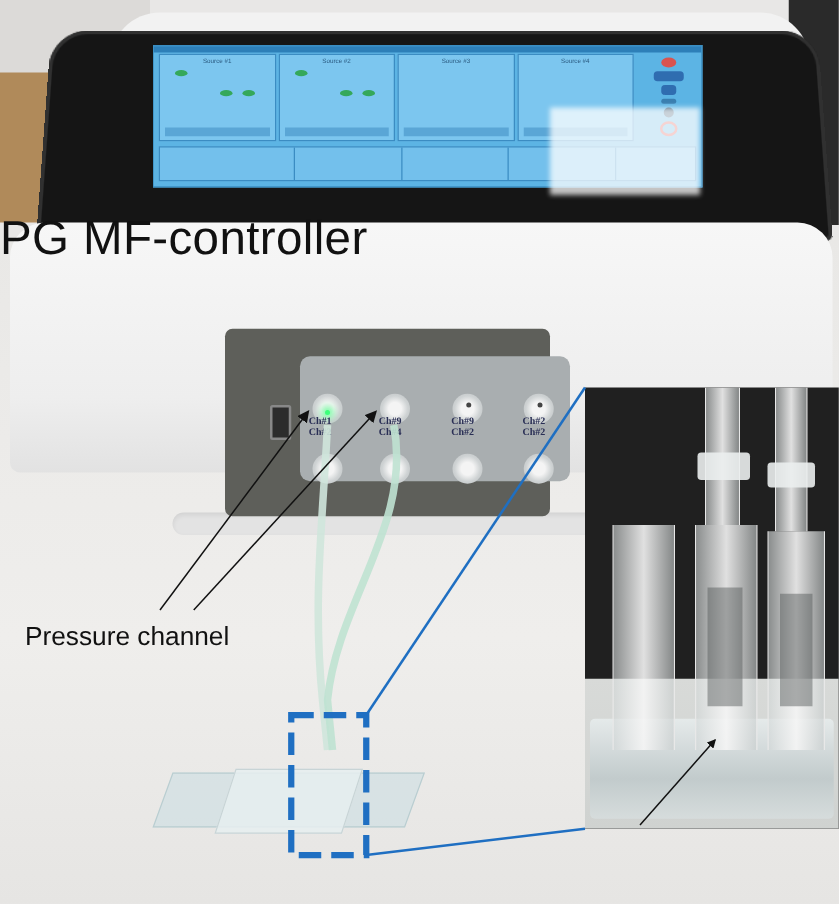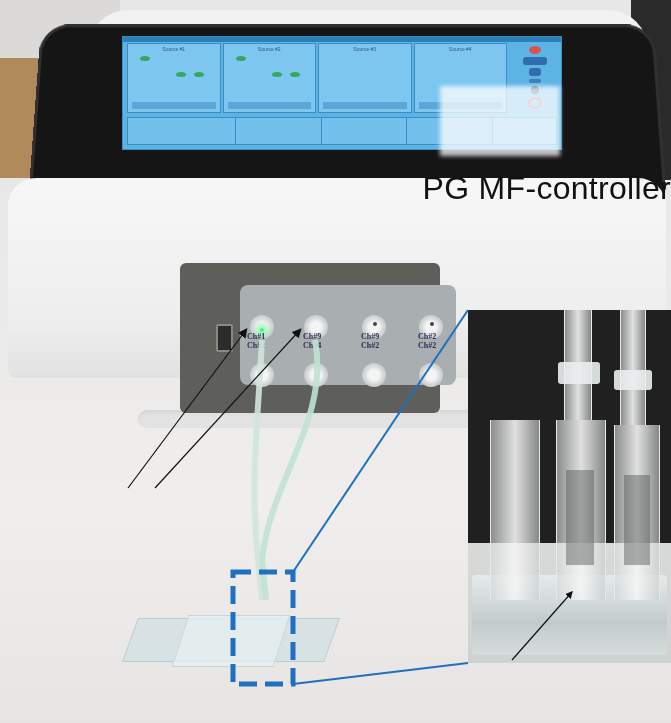--- a/index.html
+++ b/index.html
@@ -29,22 +29,22 @@
     background: #151515; border-radius: 30px 30px 6px 6px;
     transform: perspective(600px) rotateX(8deg);
     box-shadow: inset 0 0 0 3px #303030;
   }
   .device-front {
     position: absolute; left: 8px; top: 178px; width: 658px; height: 200px;
     background: linear-gradient(180deg, #f7f7f7 0%, #eeeeee 70%, #e2e2e2 100%);
     border-radius: 28px 28px 8px 8px;
   }
   .device-label {
-    position: absolute; left: 0; width: 100%; top: 170px; text-align: right;
-    font-size: 32px; color: #111; letter-spacing: 0.3px;
+    position: absolute; left: 0; width: 100%; top: 170px; text-align: left;
+    font-size: 38px; color: #111; letter-spacing: 0.3px;
   }
   .device-groove {
     position: absolute; left: 130px; top: 232px; width: 420px; height: 18px;
     border-radius: 9px; background: #e3e3e3; box-shadow: inset 0 2px 4px rgba(0,0,0,0.08);
   }
 
   
   .screen {
     position: absolute; left: 122px; top: 36px; width: 438px; height: 112px;
     background: #5cb4e4; border: 1px solid #3a8ec2;
@@ -266,14 +266,15 @@
     <line x1="155" y1="488" x2="300" y2="330" stroke="#111" stroke-width="1.2" marker-end="url(#arrowhead)"></line>
 
     <rect x="233" y="572" width="60" height="112" fill="none" stroke="#1f6fc2" stroke-width="5" stroke-dasharray="18,8"></rect>
 
     <line x1="293" y1="572" x2="468" y2="310" stroke="#1f6fc2" stroke-width="2"></line>
     <line x1="293" y1="684" x2="468" y2="663" stroke="#1f6fc2" stroke-width="2"></line>
 
     <line x1="512" y1="660" x2="572" y2="592" stroke="#111" stroke-width="1.2" marker-end="url(#arrowhead-small)"></line>
   </svg>
 
+  <div class="annot" style="left:20px;top:498px">Pressure channel</div>
 
 </div>
 
 </body></html>

